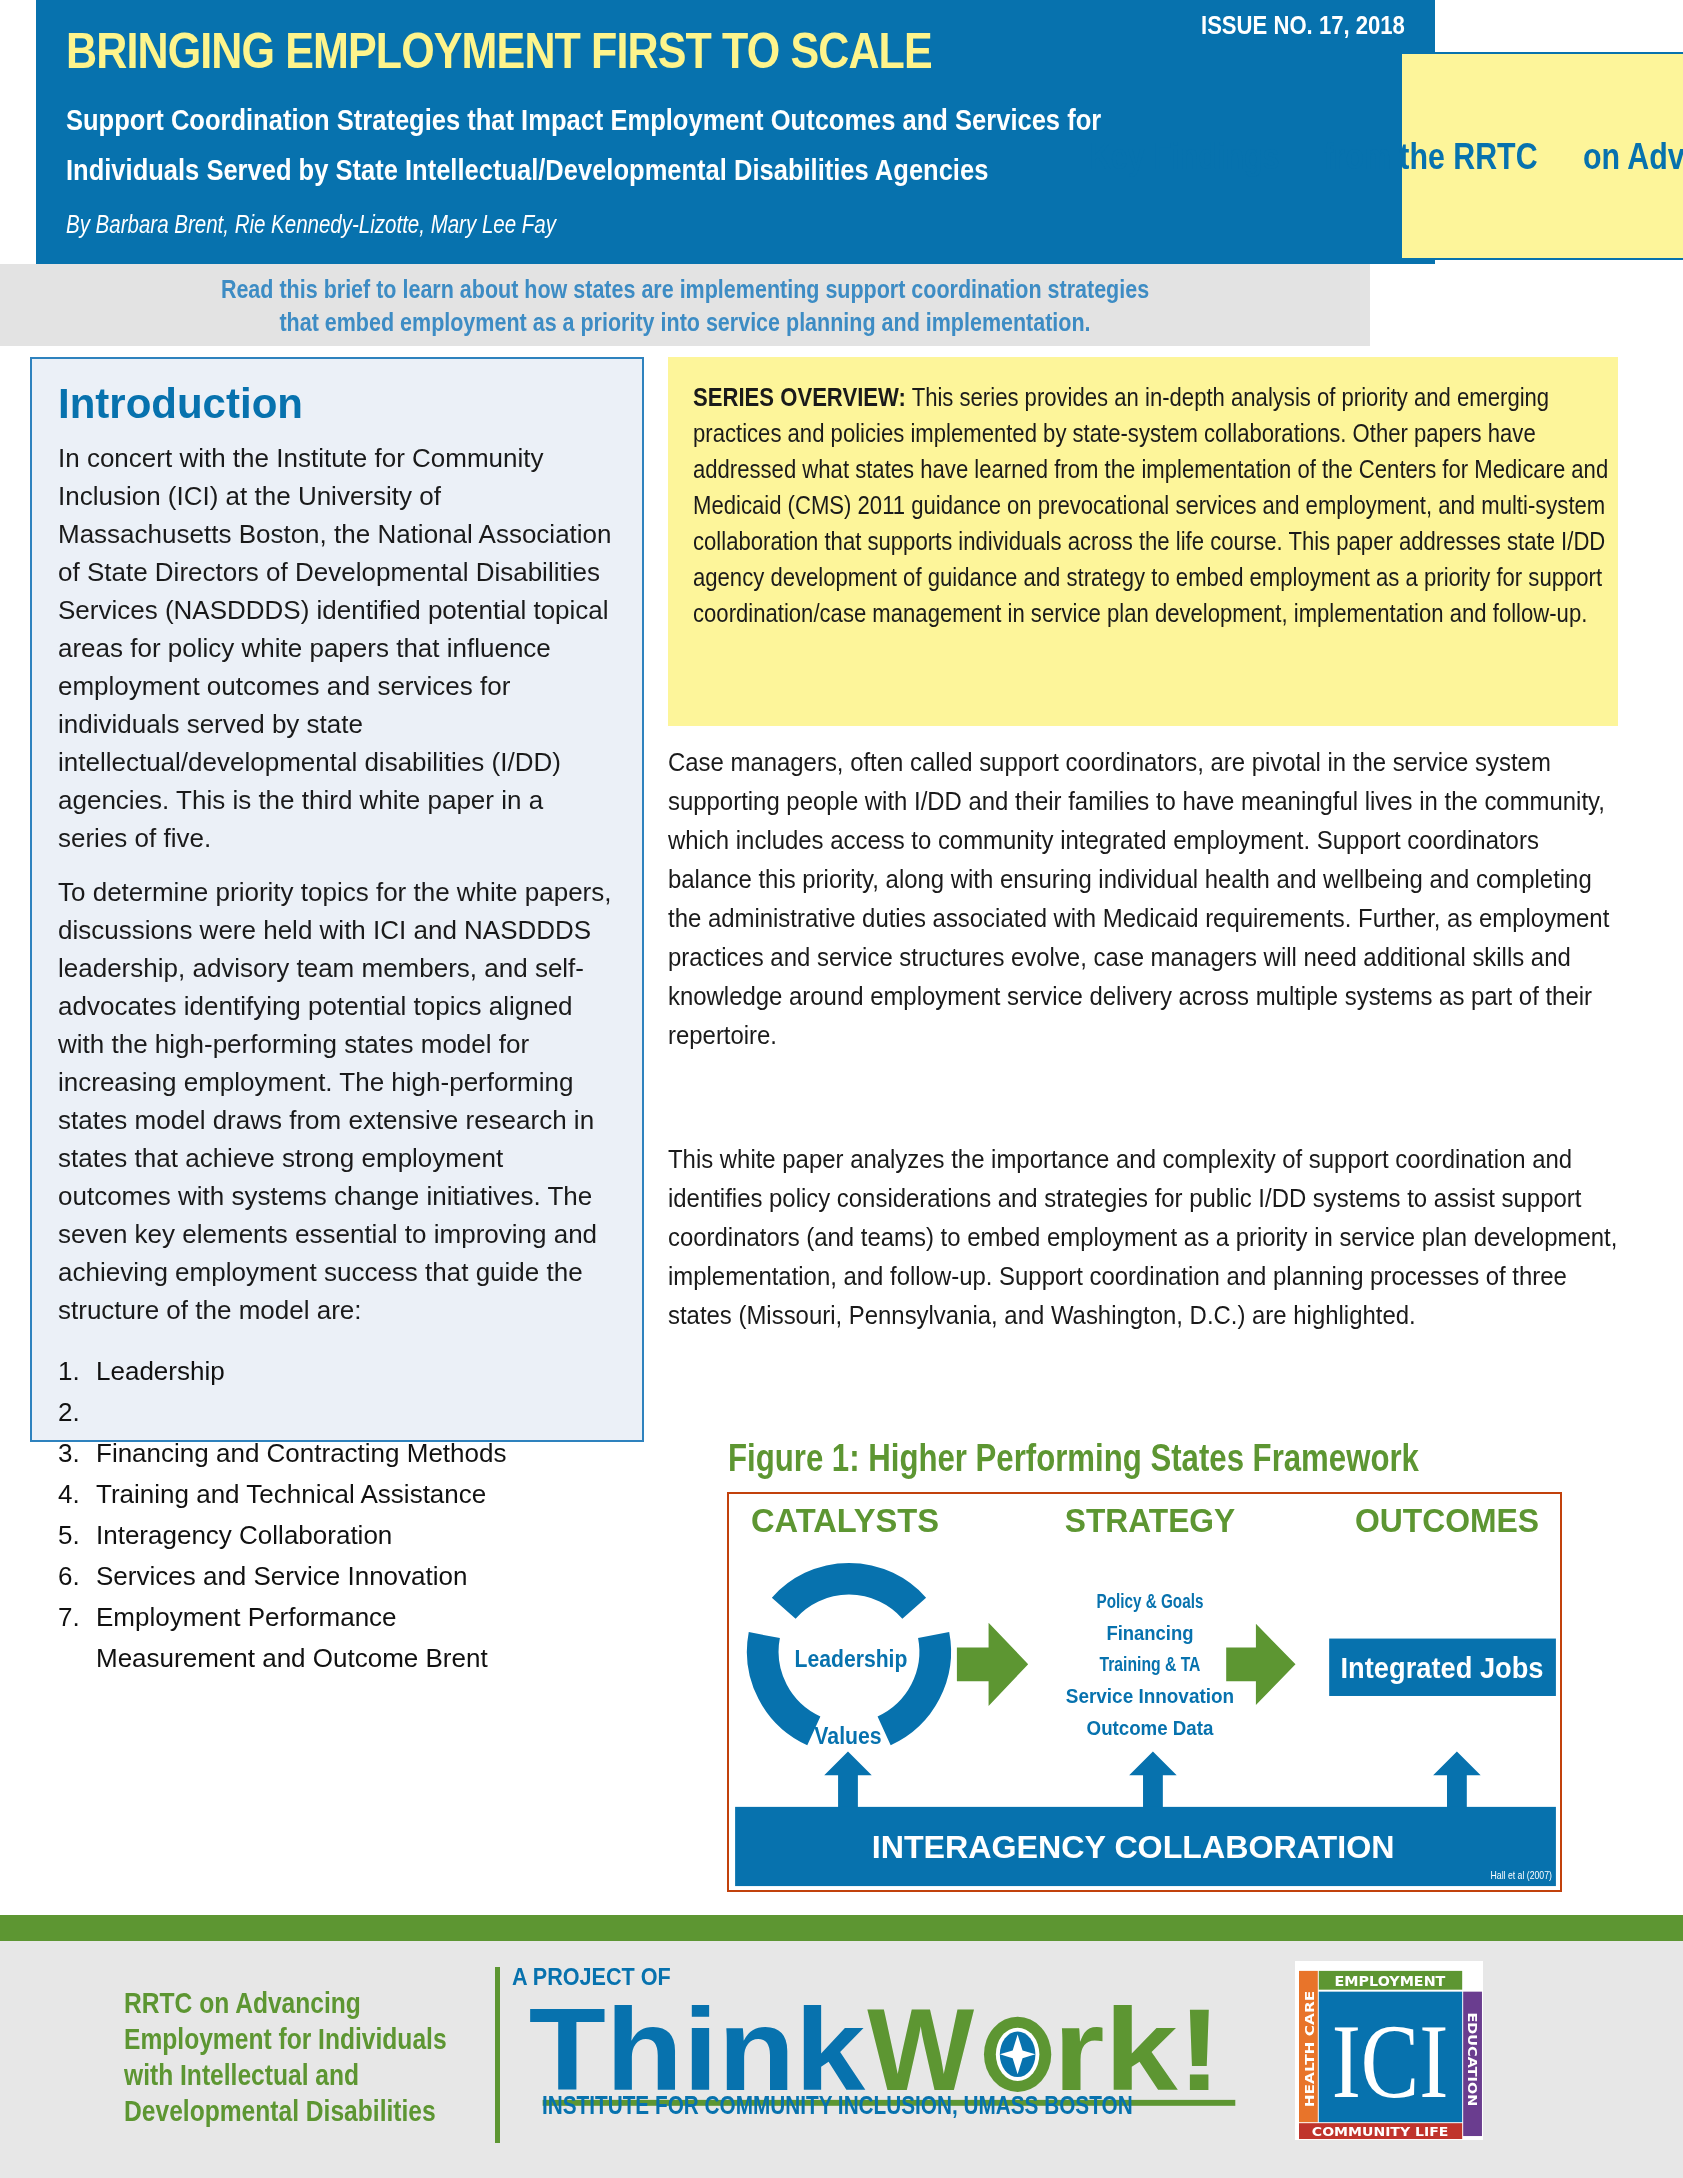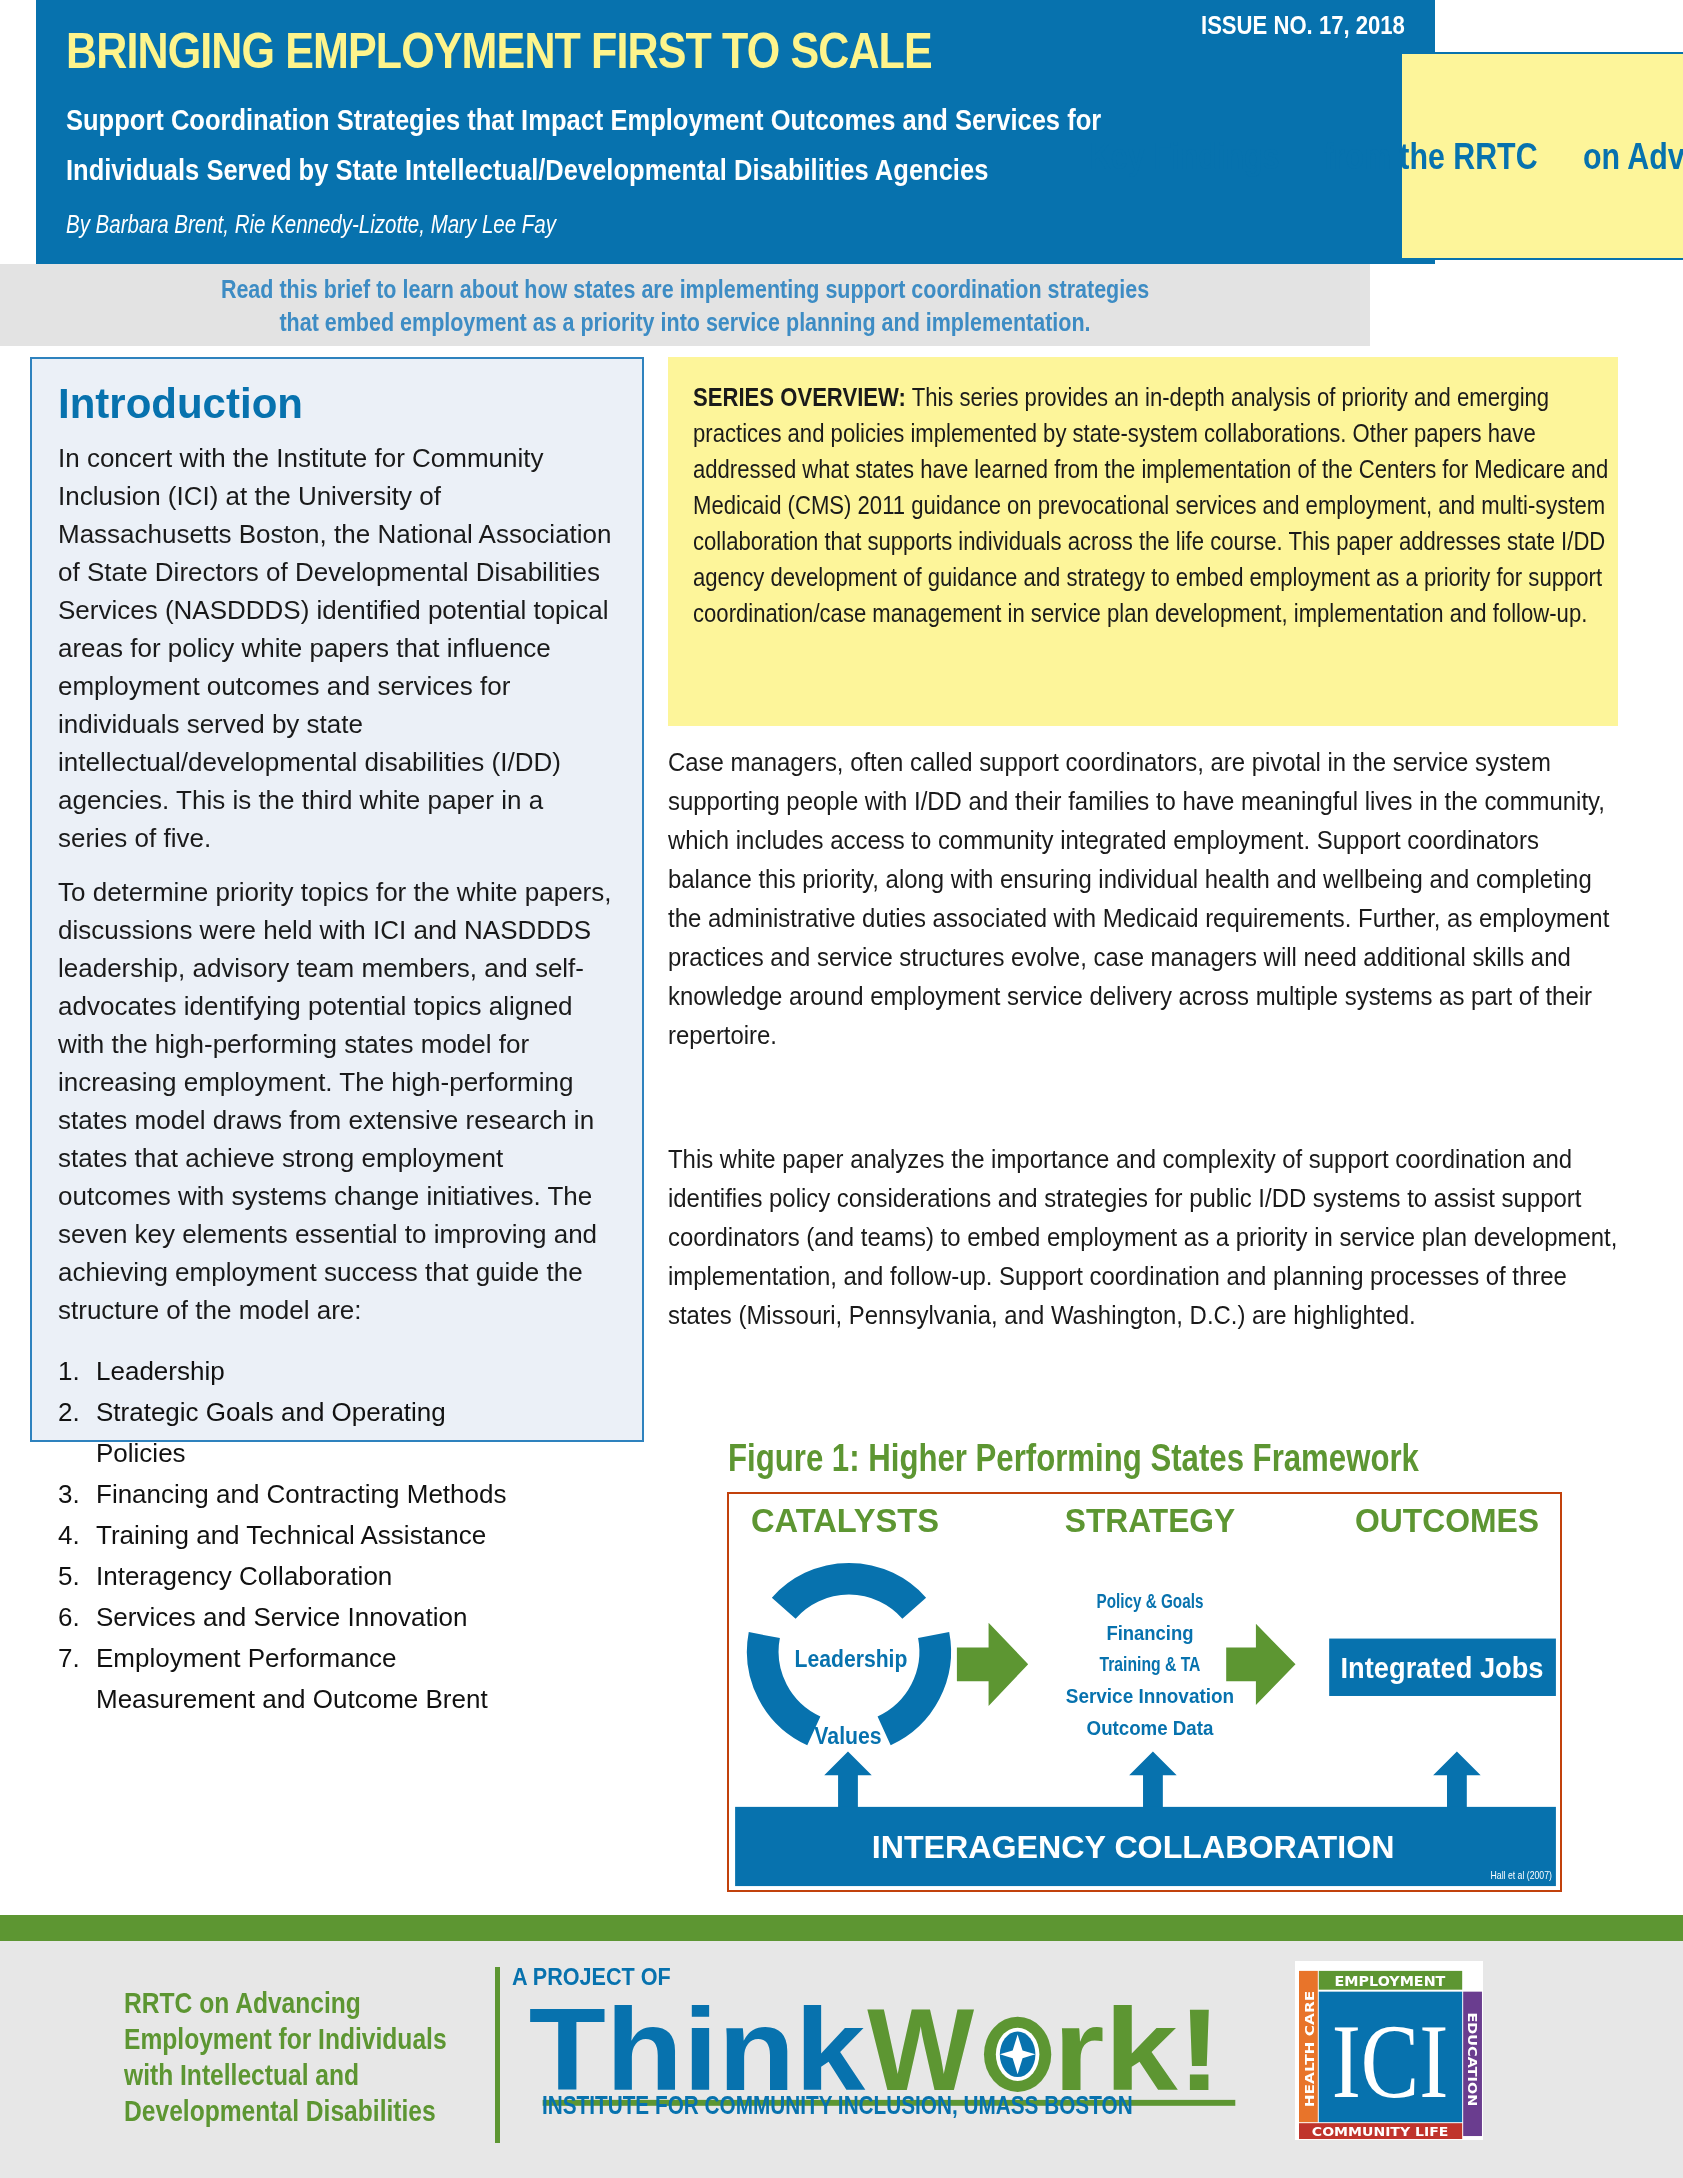--- a/index.html
+++ b/index.html
@@ -77,21 +77,20 @@
   <h2>Introduction</h2>
   <p>In concert with the Institute for Community Inclusion (ICI) at the University of Massachusetts Boston, the National Association of State Directors of Developmental Disabilities Services (NASDDDS) identified potential topical areas for policy white papers that influence employment outcomes and services for individuals served by state intellectual/developmental disabilities (I/DD) agencies. This is the third white paper in a series of five.</p>
   <p>To determine priority topics for the white papers, discussions were held with ICI and NASDDDS leadership, advisory team members, and self-advocates identifying potential topics aligned with the high-performing states model for increasing employment. The high-performing states model draws from extensive research in states that achieve strong employment outcomes with systems change initiatives. The seven key elements essential to improving and achieving employment success that guide the structure of the model are:</p>
   <ol>
     <li>
         <span class="num">1.</span>
         <span>Leadership</span>
       </li>
     <li>
         <span class="num">2.</span>
-        <span style="width:426px">Strategic Goals and Operating Policies</span>
       </li>
     <li>
         <span class="num">3.</span>
         <span>Financing and Contracting Methods</span>
       </li>
     <li>
         <span class="num">4.</span>
         <span>Training and Technical Assistance</span>
       </li>
     <li>

